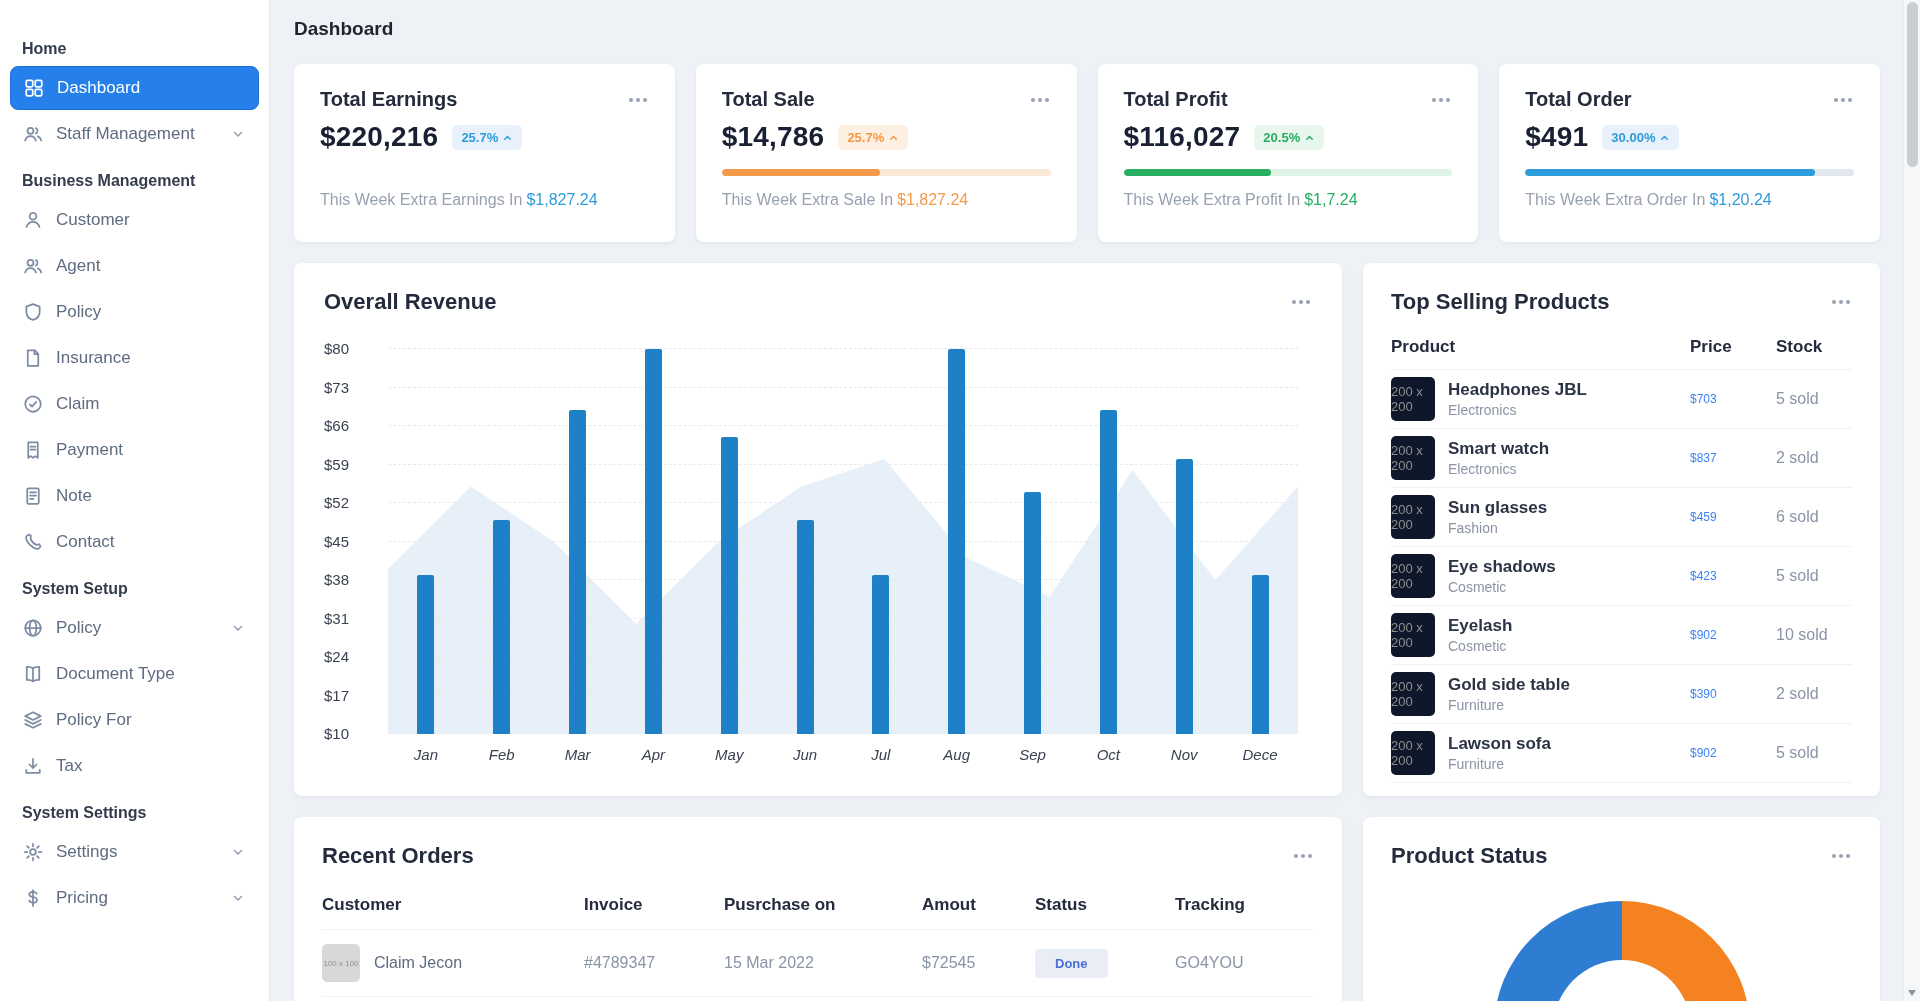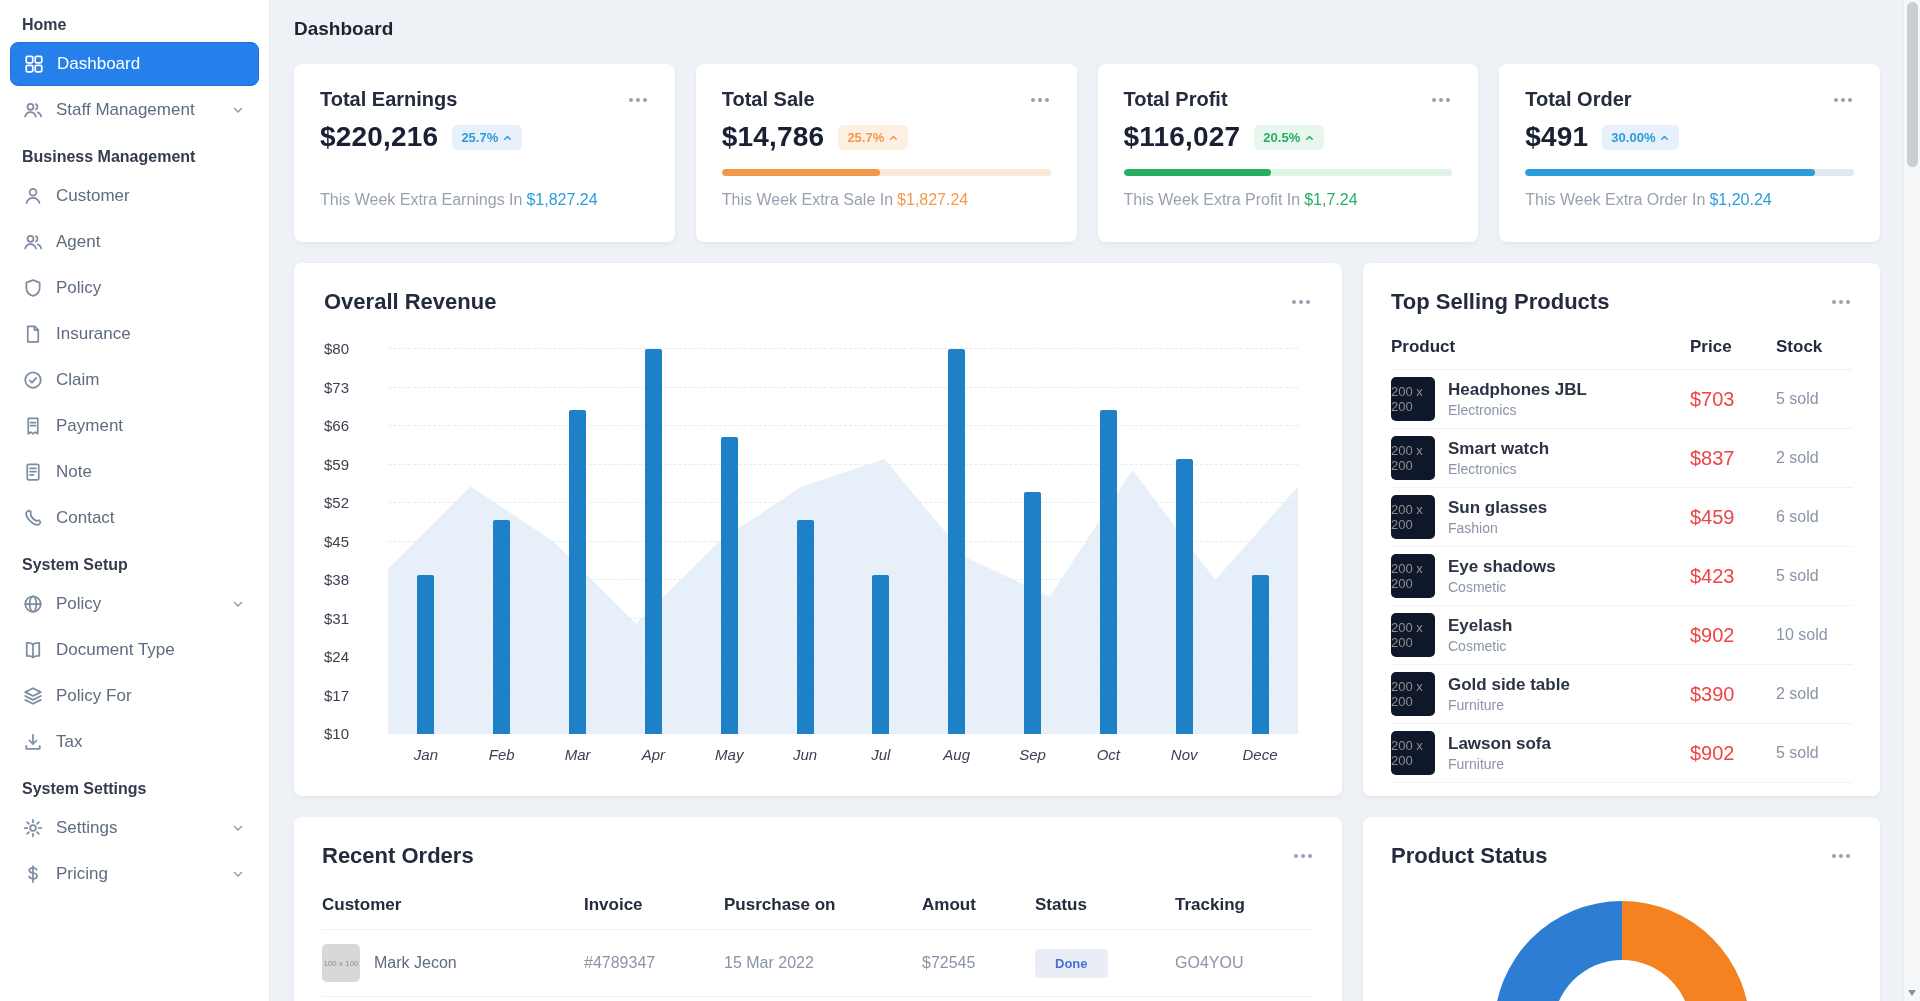--- a/index.html
+++ b/index.html
@@ -7,21 +7,21 @@
   html,body { width:1920px; height:1001px; overflow:hidden; }
   body {
     font-family: "Liberation Sans", sans-serif;
     background:#EEF1F6;
     color:#242B3C;
   }
   
   .sidebar{
     position:fixed; left:0; top:0; width:270px; height:100%;
     background:#fff; border-right:1px solid #E7EAF0;
-    padding-top:16px; z-index:5;
+    padding-top:40px; z-index:5;
   }
   .section-label{ margin:16px 22px 8px; font-size:16px; font-weight:700; color:#333B4D; }
   .sidebar .section-label:first-child{ margin-top:0; }
   .side-item{
     display:flex; align-items:center; gap:13px;
     height:44px; margin:2px 10px; padding:0 13px;
     border-radius:8px; color:#5E6B80; font-size:17px; cursor:pointer;
   }
   .side-item .icn{ display:flex; color:#7E8CA3; }
   .side-item .icn svg{ width:20px; height:20px; }
@@ -75,21 +75,21 @@
   .area-svg{ position:absolute; inset:0; width:100%; height:100%; }
   .bar{ position:absolute; bottom:0; width:17px; border-radius:2px 2px 0 0; }
   .chart-xlabels{ display:flex; margin:12px 14px 0 64px; }
   .chart-xlabels span{ flex:1; text-align:center; font-size:15px; color:#3A4150;font-style:italic; }
   
   .products-card{ height:533px; padding:26px 28px; overflow:hidden; }
   .tp-header{ display:flex; align-items:center; margin-top:22px; padding-bottom:12px;
               border-bottom:1px solid #EDF0F4; font-size:17px; font-weight:600; color:#242B3C; }
   .tp-row{ display:flex; align-items:center; padding:7px 0; border-bottom:1px solid #F0F2F6; }
   .col-product{ flex:1; display:flex; align-items:center; gap:13px; }
-  .col-price{ width:86px; font-size:20px; color:#ef4444; }
+  .col-price{ width:86px; font-size:12px; color:#3b82f6; }
   .col-stock{ width:76px; font-size:16px; color:#8A94A6; }
   .tp-header .col-price, .tp-header .col-stock{ color:#242B3C; font-size:17px; }
   .thumb{ width:44px; height:44px; border-radius:5px; background:#0f172a; color:#8F8F8F;
           font-size:13px; display:flex; align-items:center; justify-content:center; flex:0 0 44px; }
   .p-name{ font-size:17px; color:#2B3344; font-weight:700; line-height:1.2; }
   .p-cat{ font-size:14px; color:#8A94A6; margin-top:2px; }
   
   .orders-card{ height:420px; padding:26px 28px; overflow:hidden; }
   .ro-header{ display:flex; align-items:center; margin-top:26px; padding-bottom:14px;
               border-bottom:1px solid #EDF0F4; font-size:17px; font-weight:600; color:#242B3C; }
@@ -596,21 +596,21 @@
         <span class="co-customer">Customer</span>
         <span class="co-invoice">Invoice</span>
         <span class="co-purchase">Pusrchase on</span>
         <span class="co-amount">Amout</span>
         <span class="co-status">Status</span>
         <span class="co-tracking">Tracking</span>
       </div>
       <div class="ro-row">
         <span class="co-customer">
           <span class="avatar">100 x 100</span>
-          <span class="cust-name">Mark Jecon</span>
+          <span class="cust-name">Claim Jecon</span>
         </span>
         <span class="co-invoice">#4789347</span>
         <span class="co-purchase">15 Mar 2022</span>
         <span class="co-amount">$72545</span>
         <span class="co-status"><span class="status-badge">Done</span></span>
         <span class="co-tracking">GO4YOU</span>
       </div>
       <div class="ro-row">
         
       </div>

